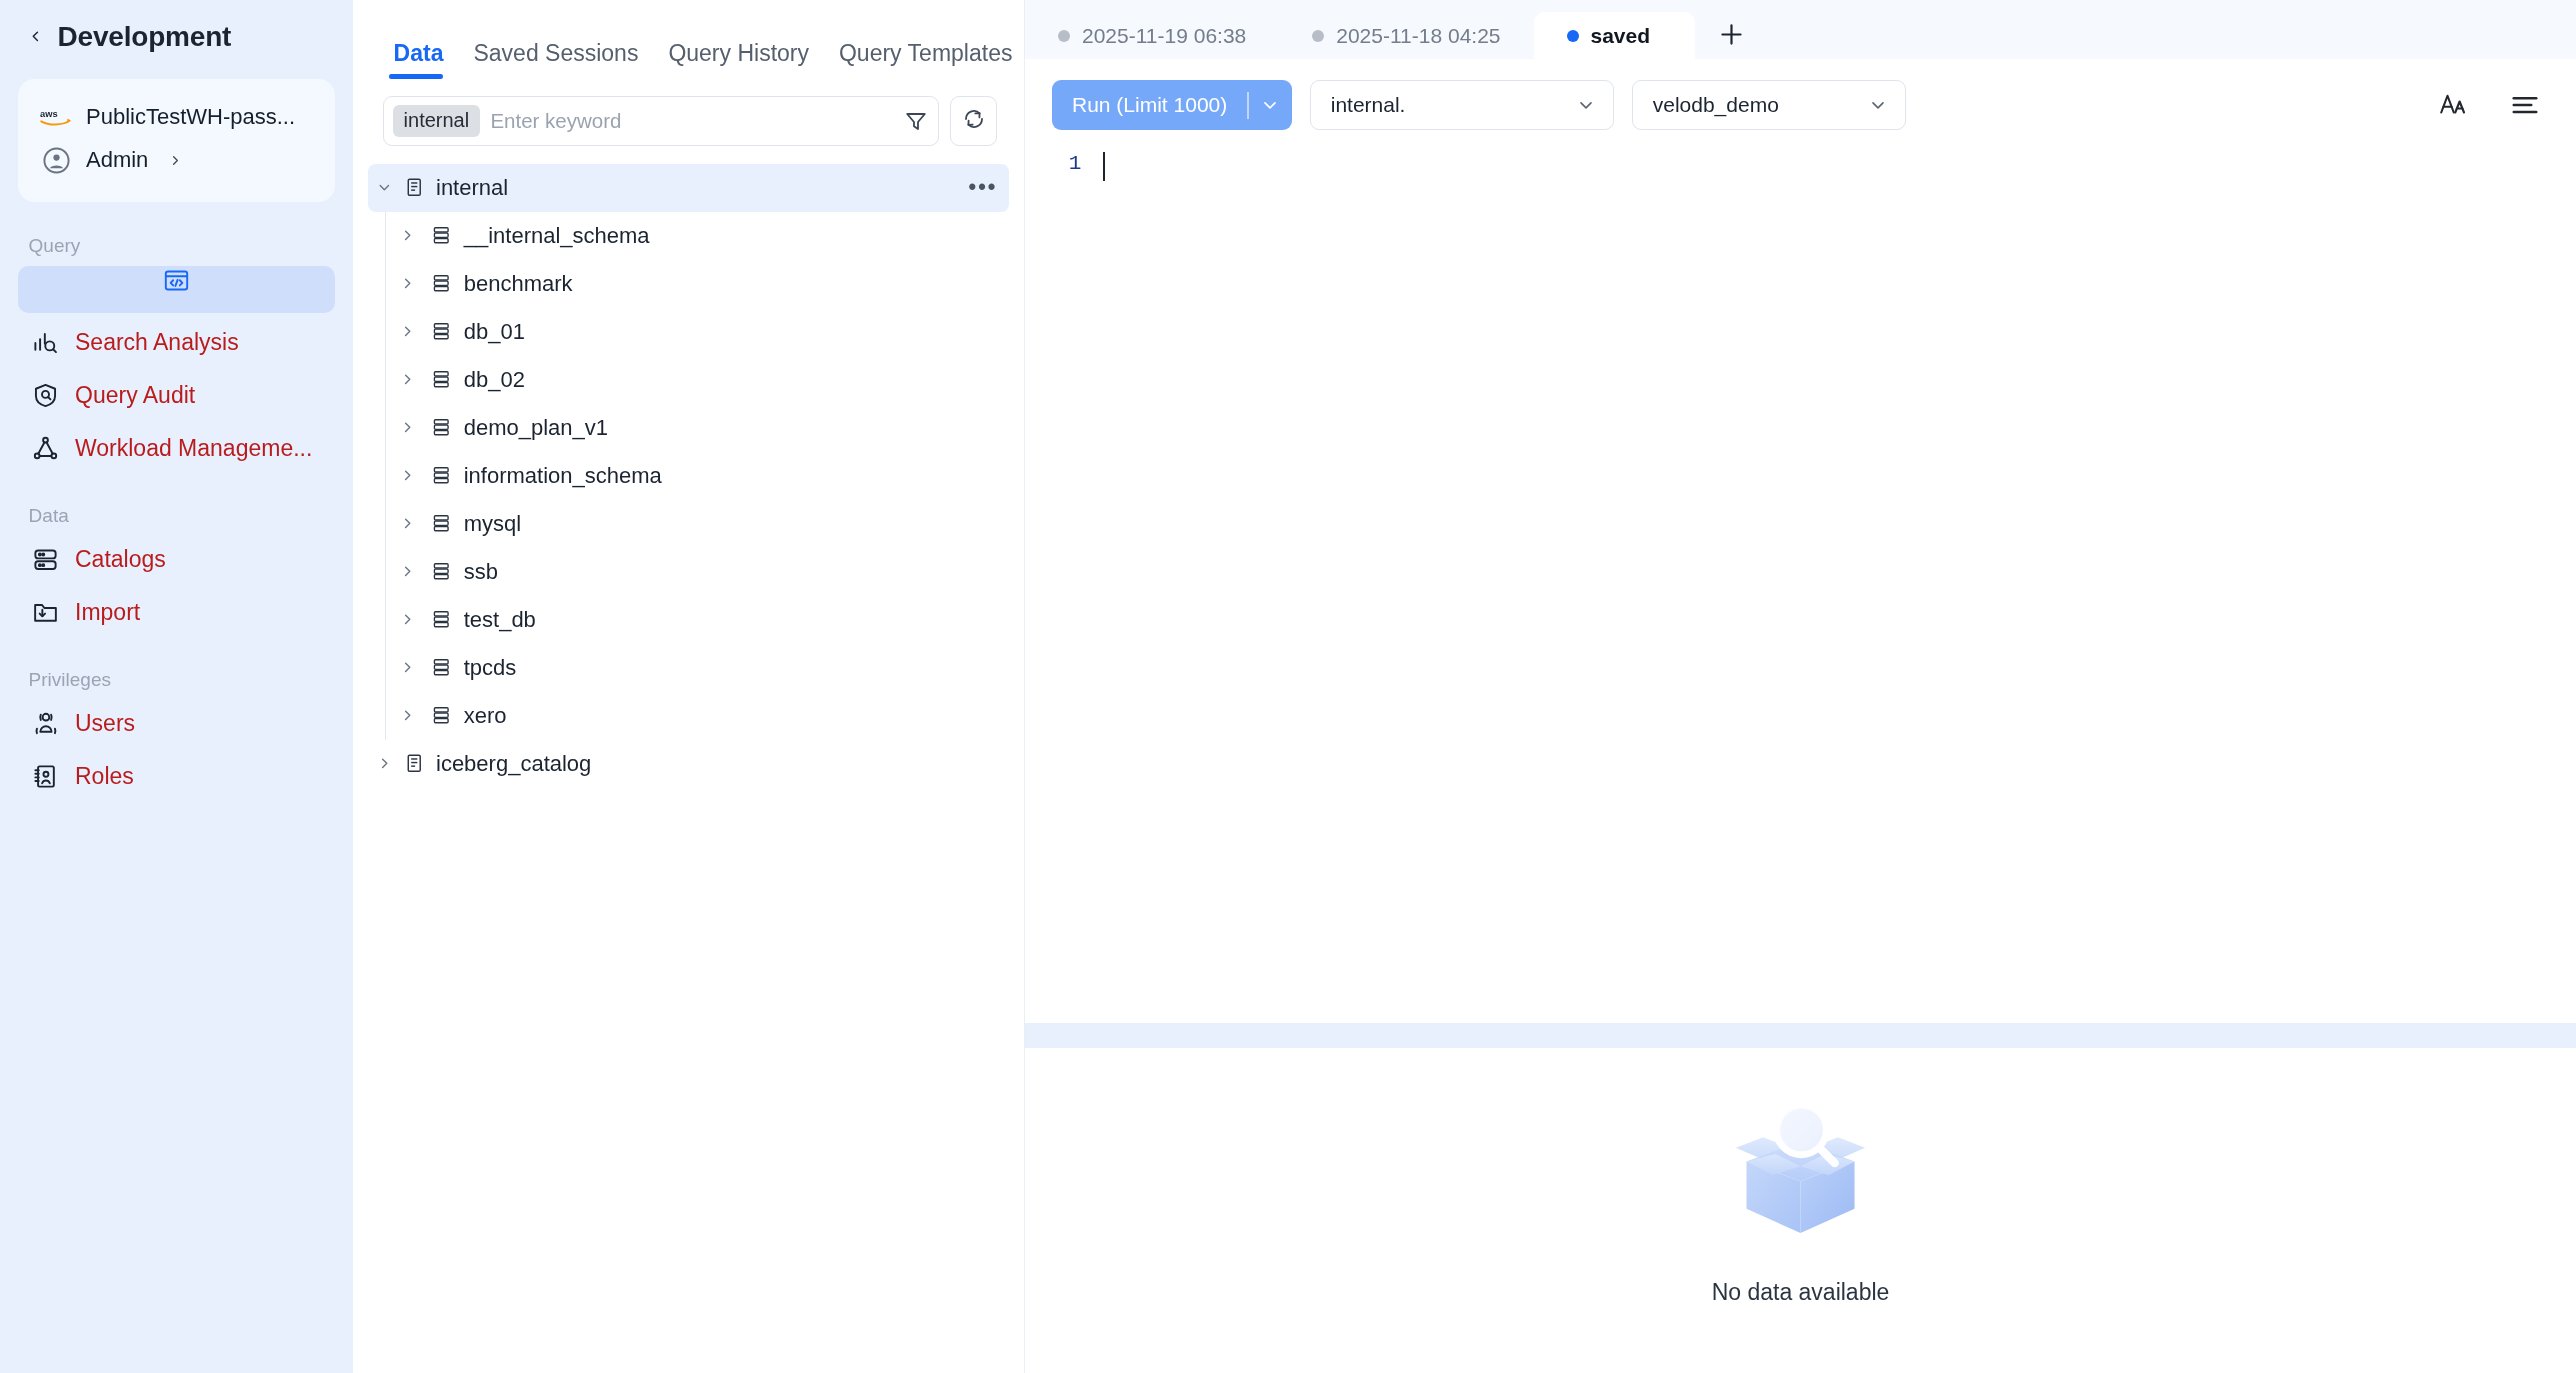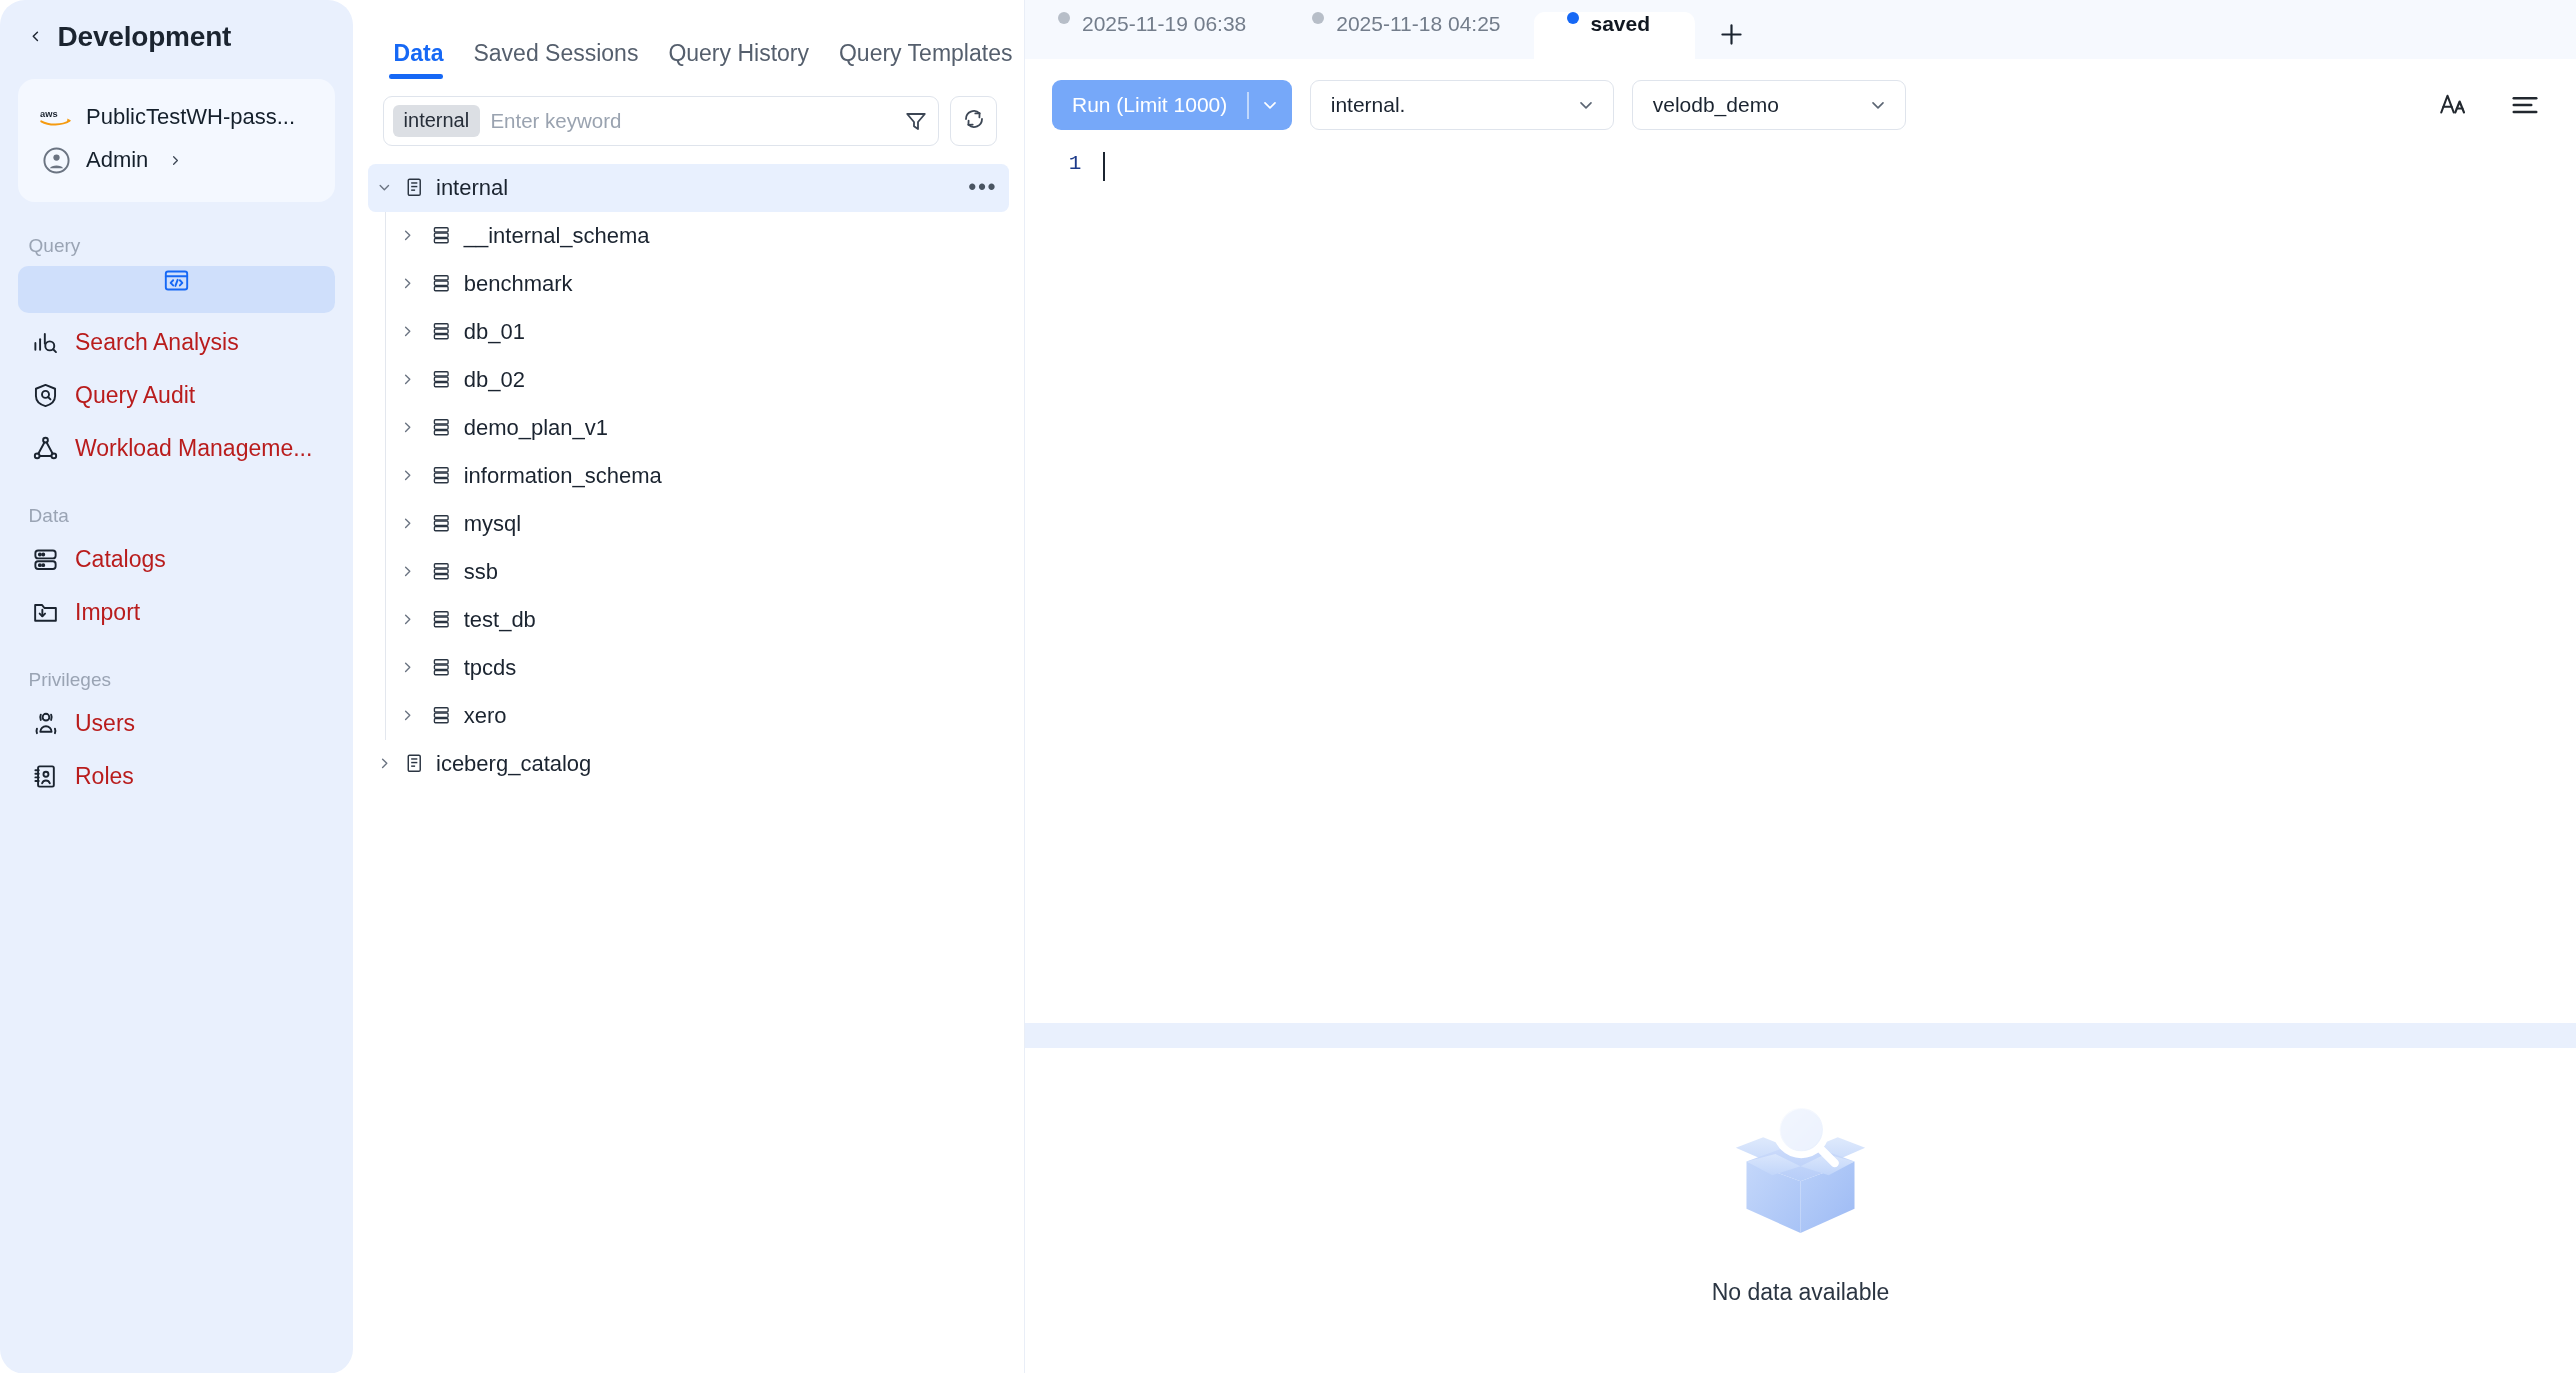--- a/index.html
+++ b/index.html
@@ -11,21 +11,20 @@
   }
   .app { display: flex; width: 2576px; height: 1374px; }
 
   
   .sidebar {
     width: 353px; height: 100%;
     background: #e9f0fd;
     flex: 0 0 353px;
     padding: 0 18px;
     position: relative;
-    border-radius: 25px;
   }
   .sidebar-top {
     display: flex; align-items: center; gap: 12px;
     height: 73px; padding-left: 7.6px;
   }
   .back-chevron {
     width: 20px; height: 20px; flex: 0 0 20px;
     display: flex; align-items: center; justify-content: center;
     color: #1f2733;
   }
@@ -166,21 +165,21 @@
   
   .main {
     flex: 1; height: 100%; display: flex; flex-direction: column;
     background: #e9f0fd;
   }
   .tabbar {
     height: 59px; display: flex; align-items: flex-end;
     background: #f6f9fe; padding-left: 0;
   }
   .qtab {
-    height: 47px; display: flex; gap: 12px;
+    height: 47px; display: flex; align-items: center; gap: 12px;
     padding: 0 33px; font-size: 21px; color: #737d8b;
     cursor: pointer; border-radius: 10.6px 10.6px 0 0; white-space: nowrap;
   }
   .qtab.active {
     background: #ffffff; color: #111821; font-weight: bold;
     width: 161px; justify-content: flex-start;
   }
   .dot { width: 12px; height: 12px; border-radius: 50%; background: #b7bec8; flex:0 0 12px; }
   .qtab.active .dot { background: #1668f5; }
   .add-tab {

